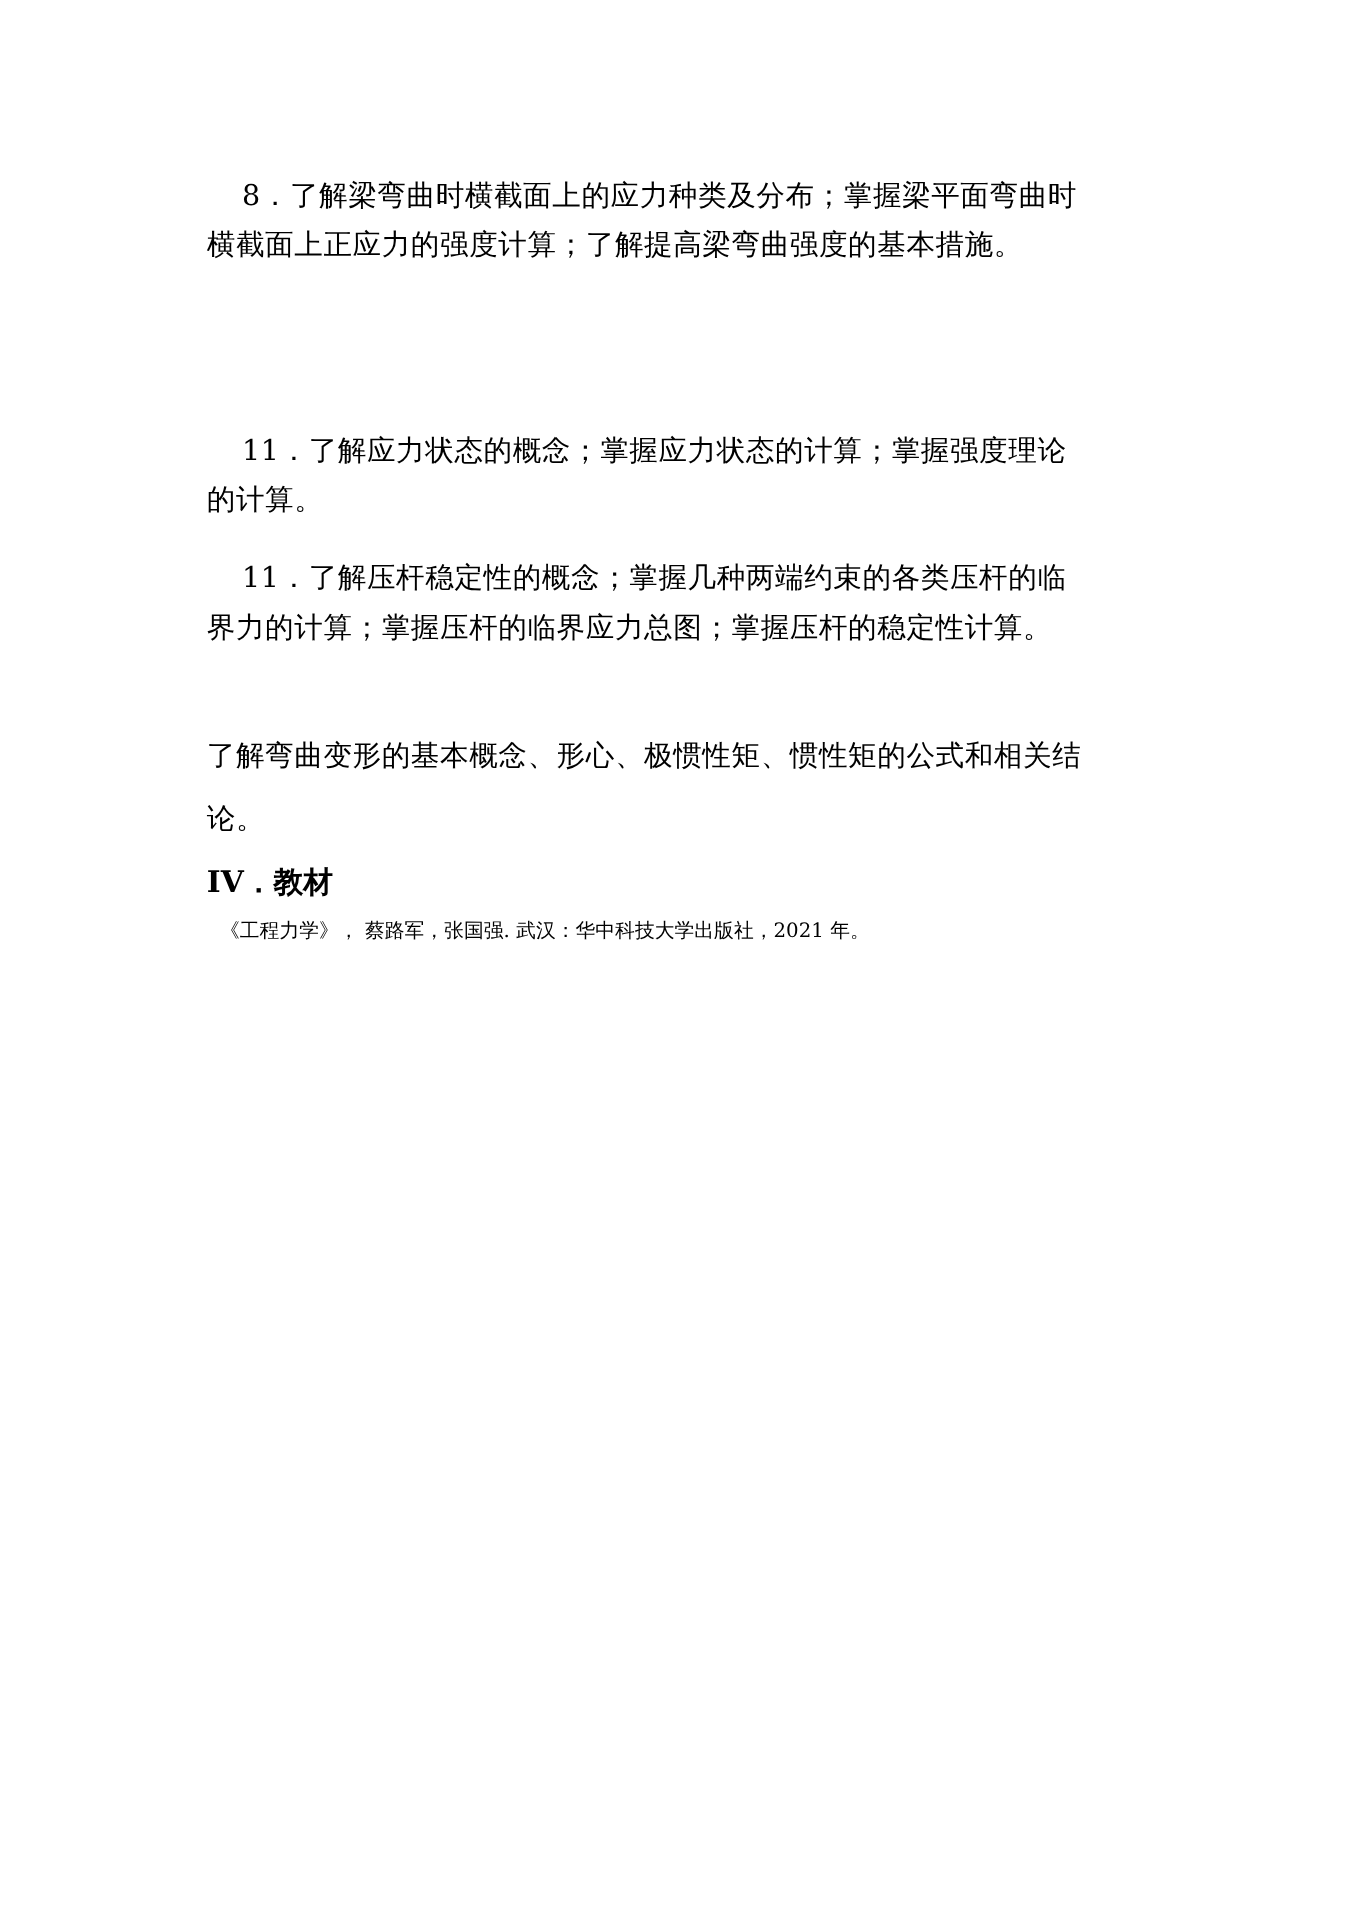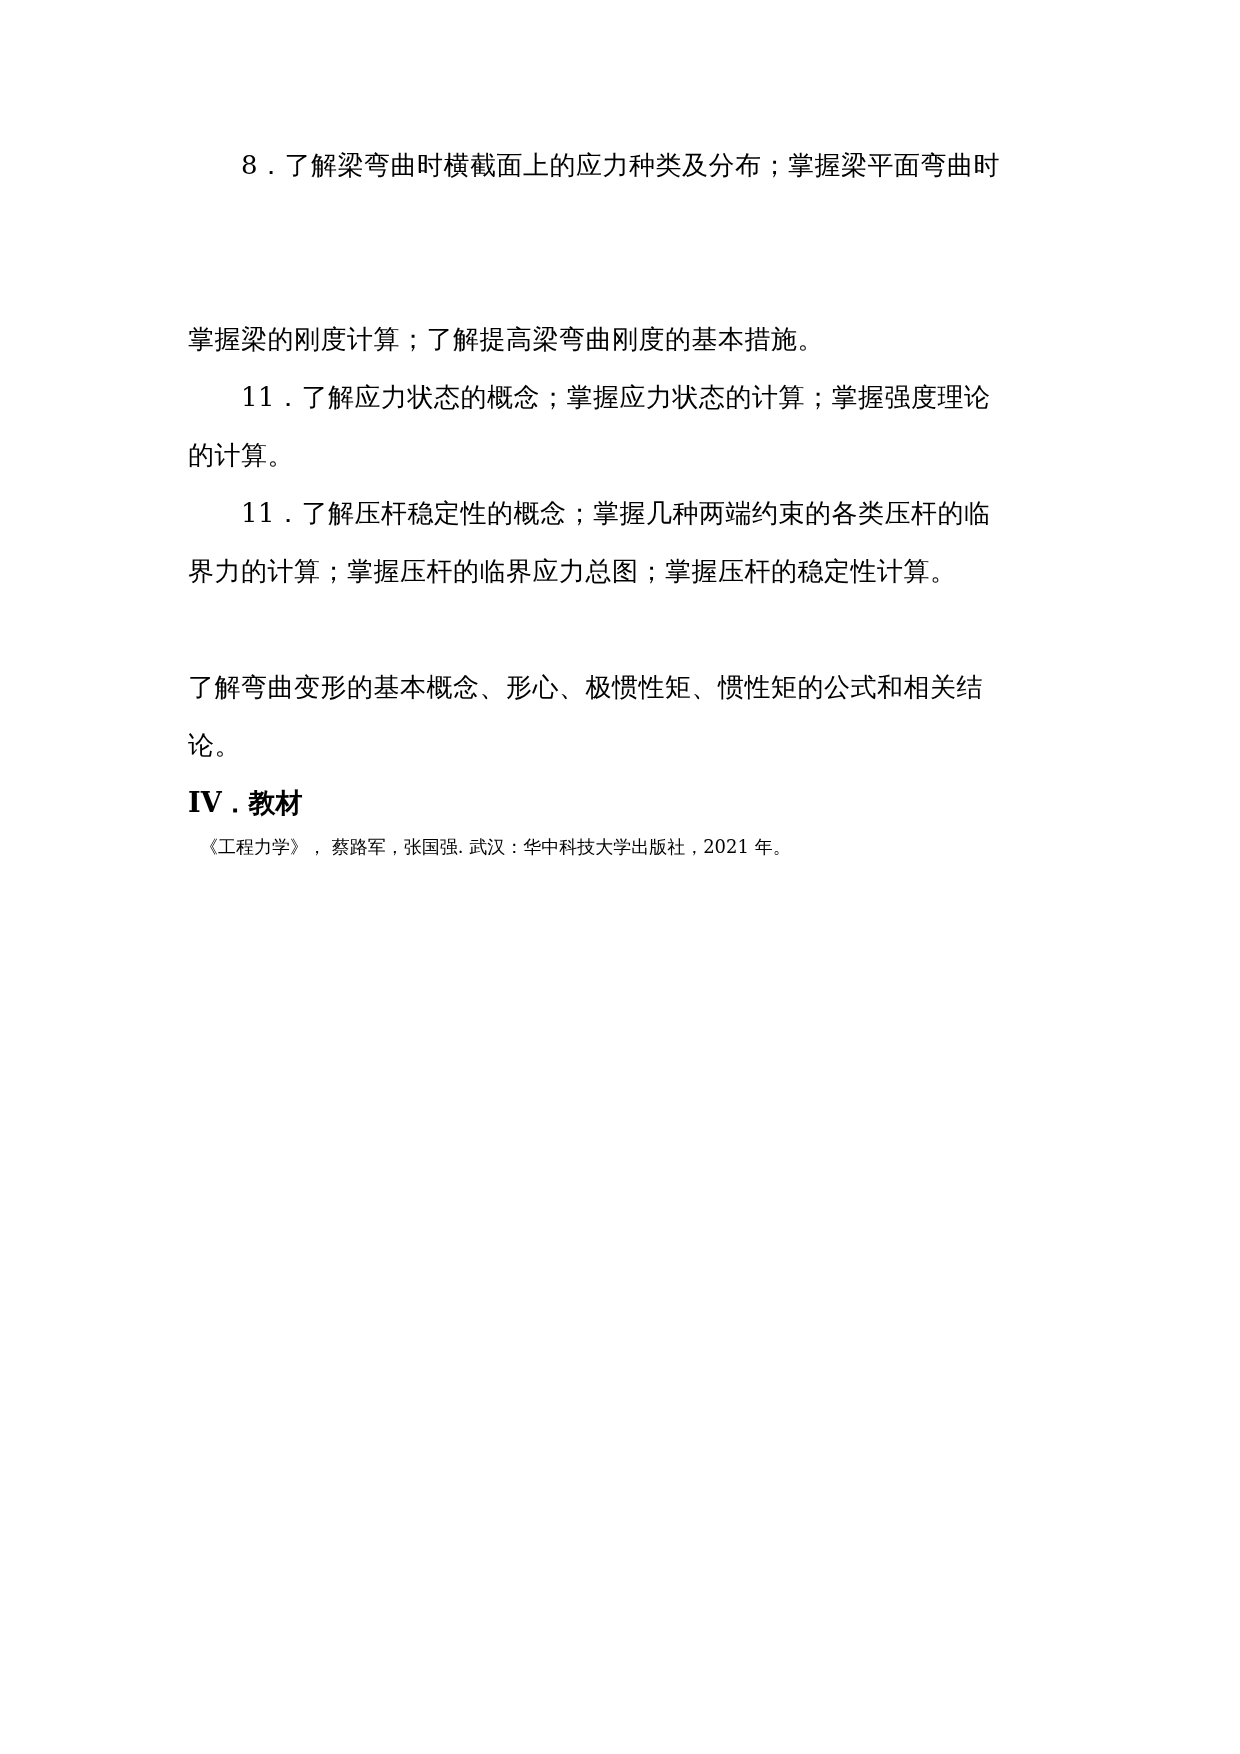--- a/index.html
+++ b/index.html
@@ -1,30 +1,30 @@
 <!DOCTYPE html>
 <html><head>
   <meta charset="utf-8">
   <style>
     html, body { margin: 0; padding: 0; background: #ffffff; }
     body { width: 1240px; height: 1754px; position: relative; overflow: hidden;
            font-family: "DejaVu Serif", "Liberation Serif", serif; color: #000; }
     .page { position: absolute; left: 0; top: 0; width: 1240px; height: 1754px; }
     .line { position: absolute; left: 188px; font-size: 26px; line-height: 30px; white-space: nowrap; letter-spacing: 0.5px; }
-    .indent { left: 241px; }
+    .indent { left: 220px; margin-top: 13px; }
     .heading { position: absolute; left: 188px; font-size: 27px; font-weight: bold; line-height: 30px; white-space: nowrap; text-align: center; }
     .ref { position: absolute; left: 200px; font-size: 18px; line-height: 26px; white-space: nowrap; }
   </style>
 </head>
 <body>
 
 <div class="page">
   <div class="line indent" style="top:150px">8．了解梁弯曲时横截面上的应力种类及分布；掌握梁平面弯曲时</div>
+  <div class="line" style="top:208px">横截面上正应力的强度计算；了解提高梁弯曲强度的基本措施。</div>
 
-  <div class="line" style="top:324px">掌握梁的刚度计算；了解提高梁弯曲刚度的基本措施。</div>
 
   <div class="line indent" style="top:382px">11．了解应力状态的概念；掌握应力状态的计算；掌握强度理论</div>
   <div class="line" style="top:440px">的计算。</div>
 
   <div class="line indent" style="top:498px">11．了解压杆稳定性的概念；掌握几种两端约束的各类压杆的临</div>
   <div class="line" style="top:556px">界力的计算；掌握压杆的临界应力总图；掌握压杆的稳定性计算。</div>
 
   <div class="line" style="top:672px">了解弯曲变形的基本概念、形心、极惯性矩、惯性矩的公式和相关结</div>
   <div class="line" style="top:730px">论。</div>
 

